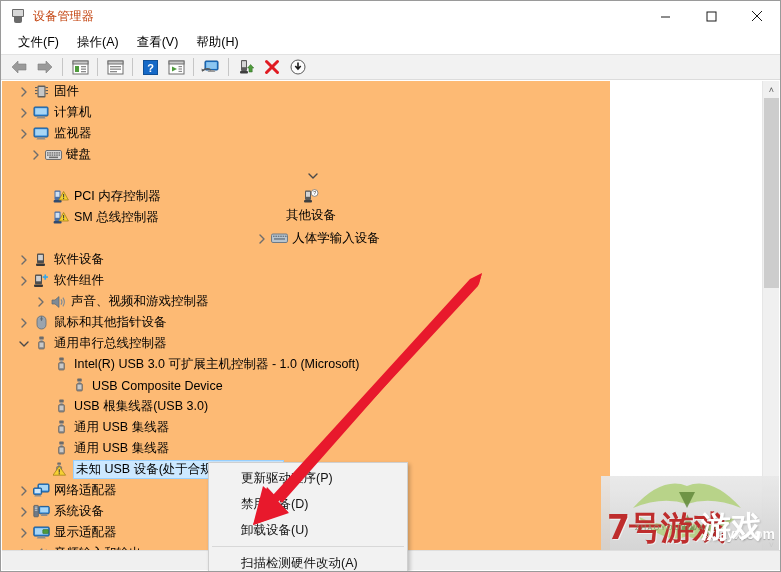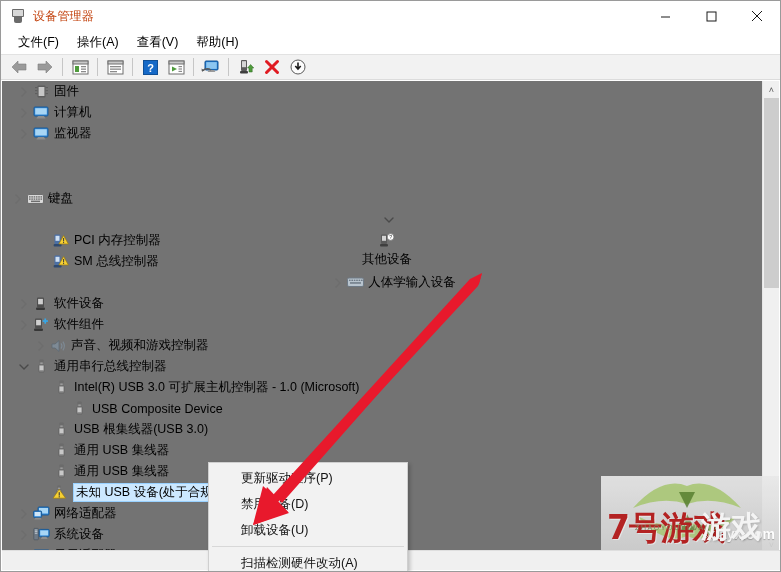--- a/index.html
+++ b/index.html
@@ -70,22 +70,22 @@
     border-bottom: 1px solid #dcdcdc;
     display: flex; align-items: center; padding-left: 5px; gap: 0px;
   }
   .tbtn {
     width: 26px; height: 24px; display: flex; align-items: center; justify-content: center;
   }
   .tsep { width: 1px; height: 18px; background: #c6c6c6; margin: 0 4px; }
 
   
   .treepane {
-    position: absolute; left: 1px; top: 80px; width: 760px; height: 472px;
-    background: #737373; overflow: hidden;
+    position: absolute; left: 1px; top: 80px; width: 608px; height: 472px;
+    background: #fdba74; overflow: hidden;
   }
   .row {
     height: 21px; display: flex; align-items: center;
     font-size: 12.5px; color: #000; white-space: nowrap;
     padding-left: 0px;
   }
   .chev {
     width: 16px; height: 21px; display: flex; align-items: center; justify-content: center;
     color: #6d6d6d; flex: 0 0 auto;
   }
@@ -342,21 +342,21 @@
           </span>
           <span class="ico">
             <svg width="16" height="15" viewBox="0 0 16 15">
               <rect x="1" y="2" width="14" height="9" rx="1" fill="#2f86d6" stroke="#1c5b96"></rect>
               <rect x="2.2" y="3.2" width="11.6" height="6.3" fill="#a8d6f5"></rect>
               <path d="M5 11 h6 l1.6 2.4 h-9.2 z" fill="#8e8e8e"></path>
             </svg>
           </span>
           <span class="lbl">监视器</span>
         </div>
-        <div class="row" style="padding-left: 8px; margin-top: 44px;">
+        <div class="row" style="padding-left: 26px;">
           <span class="chev">
             <svg width="8" height="10" viewBox="0 0 8 10">
               <path d="M2 1 L6 5 L2 9" fill="none" stroke="#6d6d6d" stroke-width="1.4" stroke-linecap="round" stroke-linejoin="round"></path>
             </svg>
           </span>
           <span class="ico">
             <svg width="17" height="12" viewBox="0 0 17 12">
               <rect x="0.5" y="1.5" width="16" height="9" rx="1.4" fill="#d9d9d9" stroke="#6e6e6e"></rect>
               <g fill="#6e6e6e">
                 <rect x="2" y="3.2" width="1.6" height="1.4"></rect>
@@ -488,20 +488,35 @@
             <svg width="15" height="14" viewBox="0 0 15 14">
               <path d="M1 5 h3 L8 1.6 v10.8 L4 9 H1 Z" fill="#7e8a95" stroke="#596570" stroke-width="0.7"></path>
               <path d="M10 4.3 Q12 7 10 9.7" fill="none" stroke="#7e8a95" stroke-width="1.1"></path>
               <path d="M11.9 2.6 Q14.8 7 11.9 11.4" fill="none" stroke="#7e8a95" stroke-width="1.1"></path>
             </svg>
           </span>
           <span class="lbl">声音、视频和游戏控制器</span>
         </div>
         <div class="row" style="padding-left: 14px;">
           <span class="chev">
+            <svg width="8" height="10" viewBox="0 0 8 10">
+              <path d="M2 1 L6 5 L2 9" fill="none" stroke="#6d6d6d" stroke-width="1.4" stroke-linecap="round" stroke-linejoin="round"></path>
+            </svg>
+          </span>
+          <span class="ico">
+            <svg width="11" height="15" viewBox="0 0 11 15">
+              <rect x="1" y="1" width="9" height="13" rx="4.3" fill="#9aa4ae" stroke="#5f6a74" stroke-width="0.8"></rect>
+              <line x1="5.5" y1="1.2" x2="5.5" y2="6" stroke="#5f6a74" stroke-width="0.8"></line>
+              <rect x="4.6" y="2.4" width="1.8" height="3" rx="0.9" fill="#5f6a74"></rect>
+            </svg>
+          </span>
+          <span class="lbl">鼠标和其他指针设备</span>
+        </div>
+        <div class="row" style="padding-left: 14px;">
+          <span class="chev">
             <svg width="10" height="8" viewBox="0 0 10 8">
               <path d="M1 2 L5 6 L9 2" fill="none" stroke="#4a4a4a" stroke-width="1.4" stroke-linecap="round" stroke-linejoin="round"></path>
             </svg>
           </span>
           <span class="ico">
             <svg width="11" height="15" viewBox="0 0 11 15">
               <rect x="3.3" y="0.6" width="4.4" height="3" rx="0.6" fill="#6b6b6b"></rect>
               <rect x="4.3" y="3.4" width="2.4" height="2.4" fill="#9a9a9a"></rect>
               <rect x="2.6" y="5.6" width="5.8" height="7.4" rx="1.2" fill="#8d8d8d" stroke="#5e5e5e" stroke-width="0.7"></rect>
               <rect x="3.6" y="6.7" width="3.8" height="4.4" fill="#c8c8c8"></rect>

